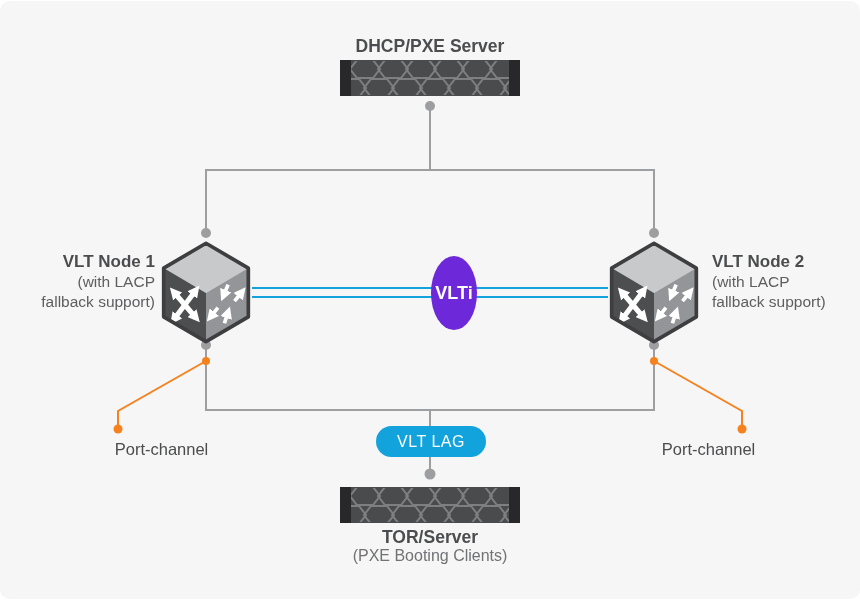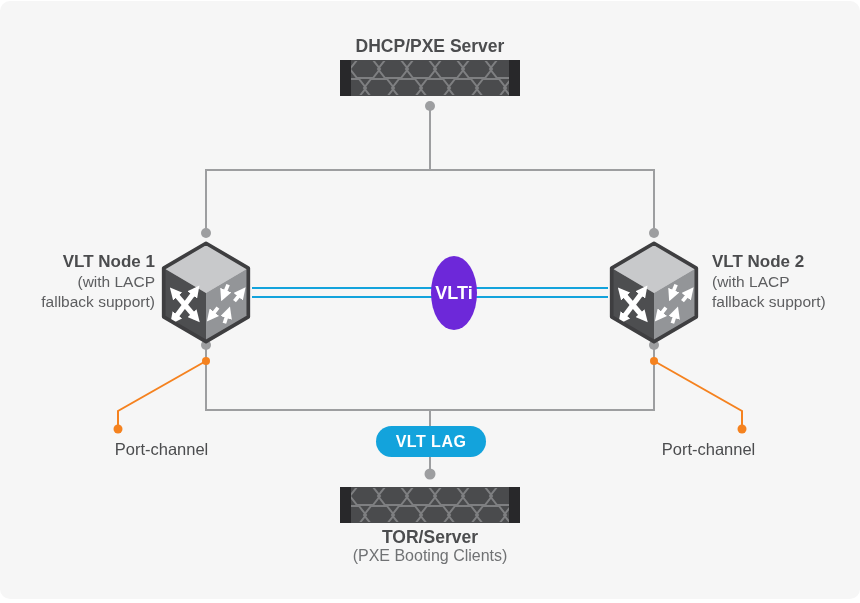--- a/index.html
+++ b/index.html
@@ -26,21 +26,21 @@
   .node-label-left{left:0;width:155px;text-align:right;}
   .node-label-right{left:712px;width:170px;text-align:left;}
   .vlti{
     position:absolute;left:407px;top:256px;width:46px;height:74px;border-radius:50%;
     background:#6d28d9;display:flex;align-items:center;justify-content:center;
     color:#ffffff;font-weight:bold;font-size:18px;margin-left:24px;
   }
   .vlt-lag{
     position:absolute;left:376px;top:426px;width:110px;height:31px;border-radius:16px;
     background:#13a3dc;display:flex;align-items:center;justify-content:center;
-    color:#ffffff;font-weight:bold;font-size:16px;letter-spacing:.5px;
+    color:#ffffff;font-weight:normal;font-size:16px;letter-spacing:.5px;
   }
   .port-channel{position:absolute;top:440px;width:145px;text-align:center;font-size:16.5px;font-weight:normal;color:#4b4c4e;}
   .pc-left{left:89px;}
   .pc-right{left:636px;}
   .tor-title{left:280px;top:527px;width:300px;text-align:center;font-size:17.5px;font-weight:bold;color:#4c4d4f;}
   .tor-sub{left:255px;top:547px;width:350px;text-align:center;font-size:16px;color:#707274;}
 </style>
 </head>
 <body>
 

